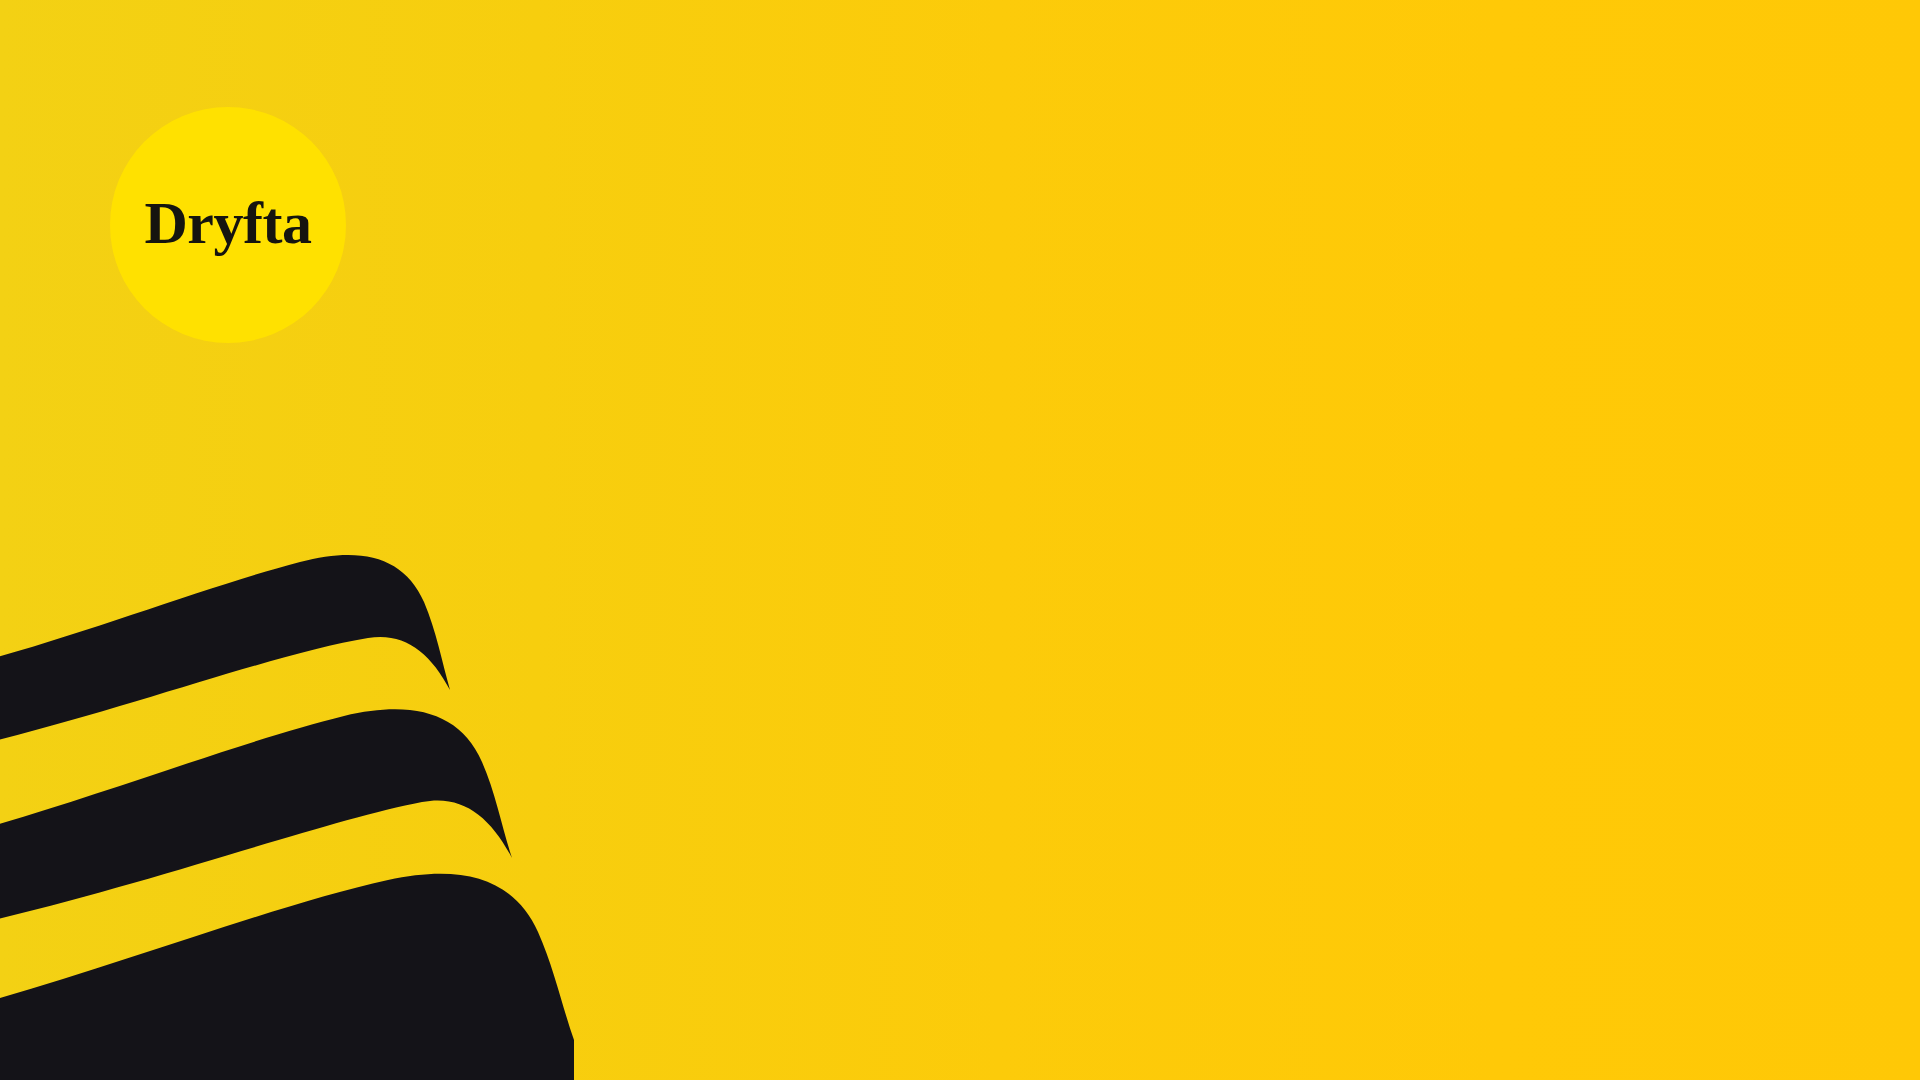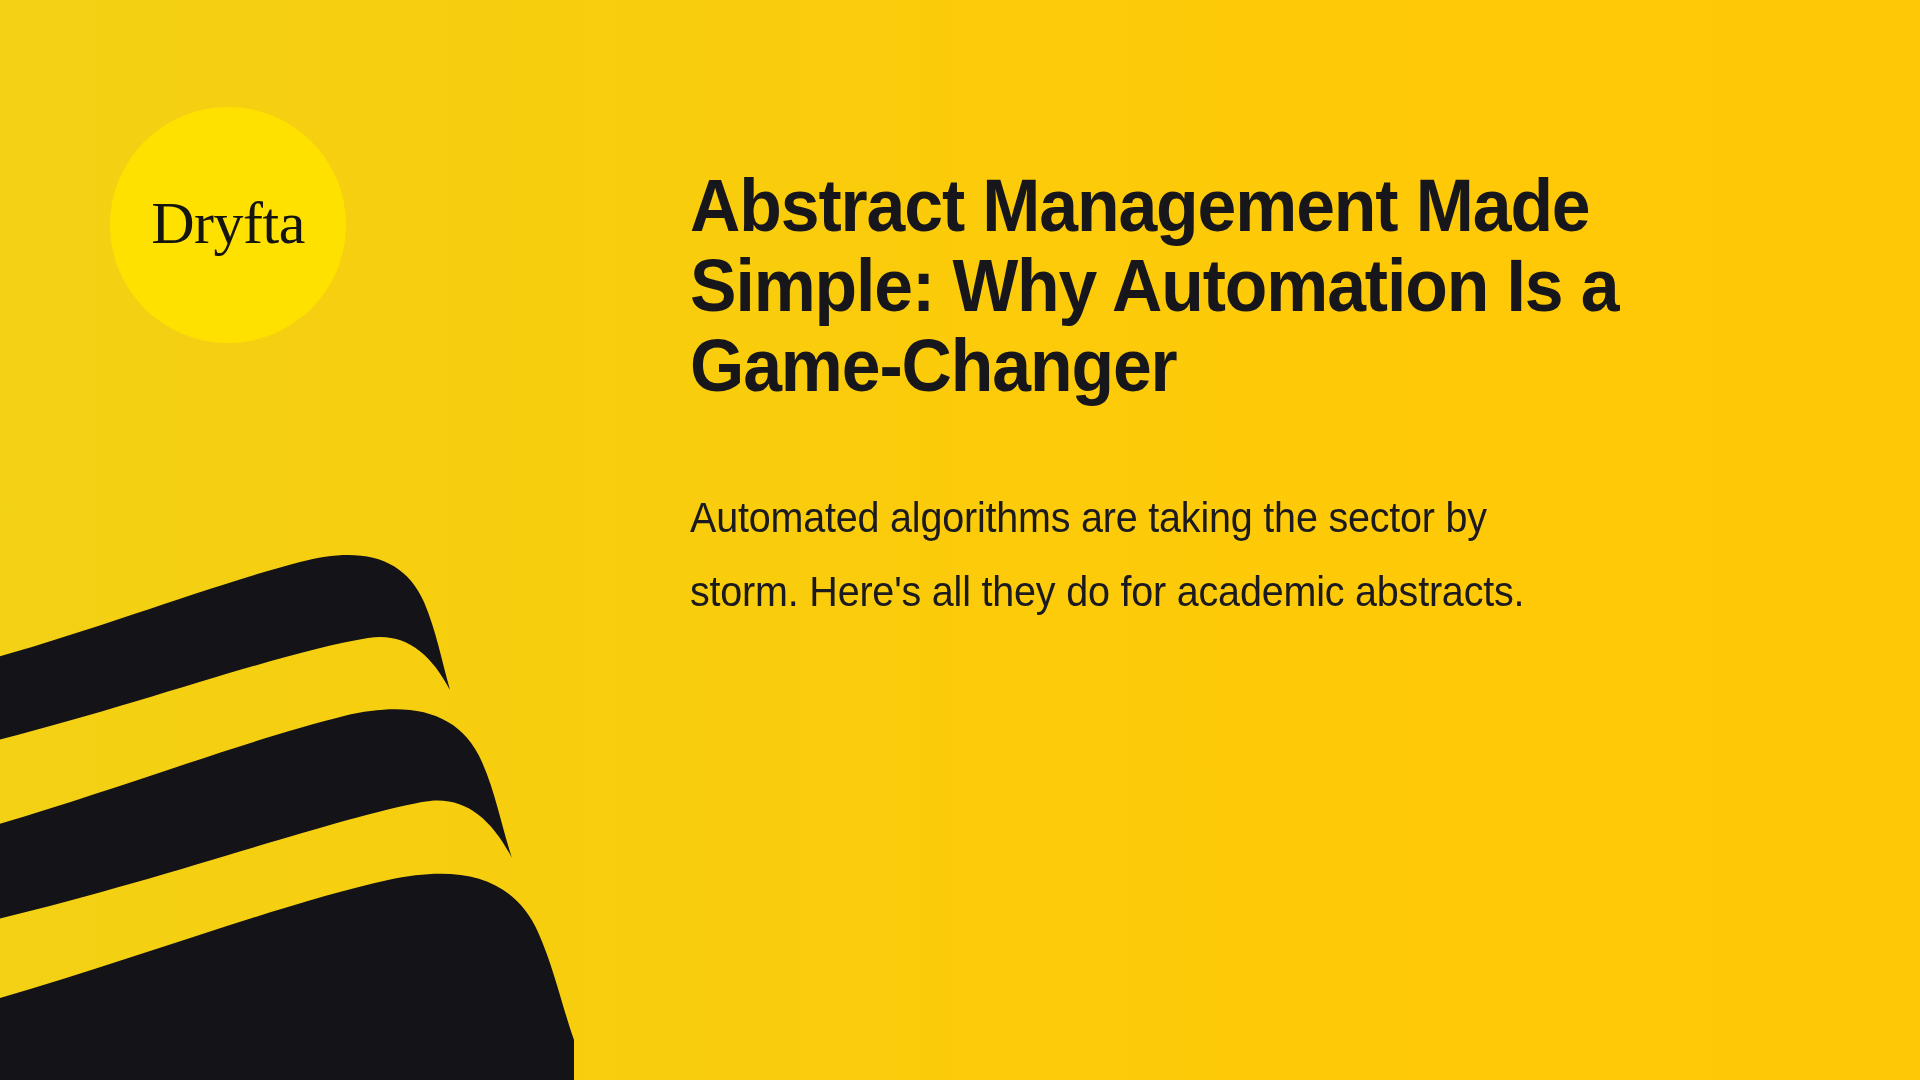--- a/index.html
+++ b/index.html
@@ -41,21 +41,21 @@
     width: 236px;
     height: 236px;
     border-radius: 50%;
     background: #FFE100;
     display: flex;
     align-items: center;
     justify-content: center;
   }
   #logo-wordmark {
     font-family: "Liberation Serif", "DejaVu Serif", serif;
-    font-weight: 400;
+    font-weight: 700;
     font-size: 60px;
     letter-spacing: -0.5px;
     color: #15140F;
     line-height: 1;
     transform: translateY(-2px);
     white-space: nowrap;
   }
 
   
   #text-block {
@@ -111,21 +111,14 @@
                C 554 428, 562 466, 574 500
                C 574 540, 574 540, 574 540
                L -60 540 Z"></path>
     </g>
   </svg>
 
   <div id="logo-badge">
     <span id="logo-wordmark">Dryfta</span>
   </div>
 
-  <div id="text-block">
-    <h1 id="headline">Abstract Management Made
-Simple: Why Automation Is a
-Game-Changer</h1>
-    <p id="subhead">Automated algorithms are taking the sector by
-storm. Here's all they do for academic abstracts.</p>
-  </div>
 
 </div>
 
 </body></html>

